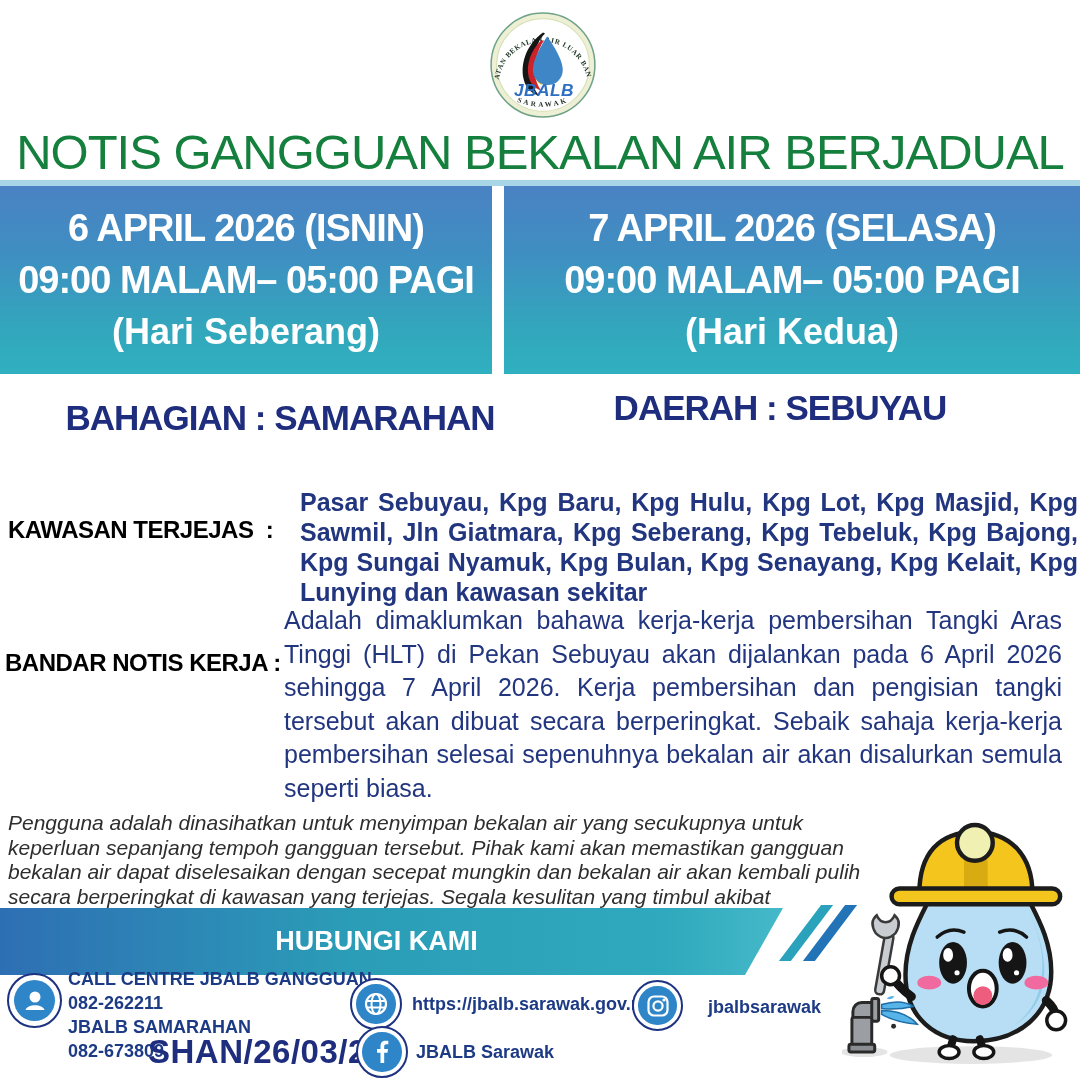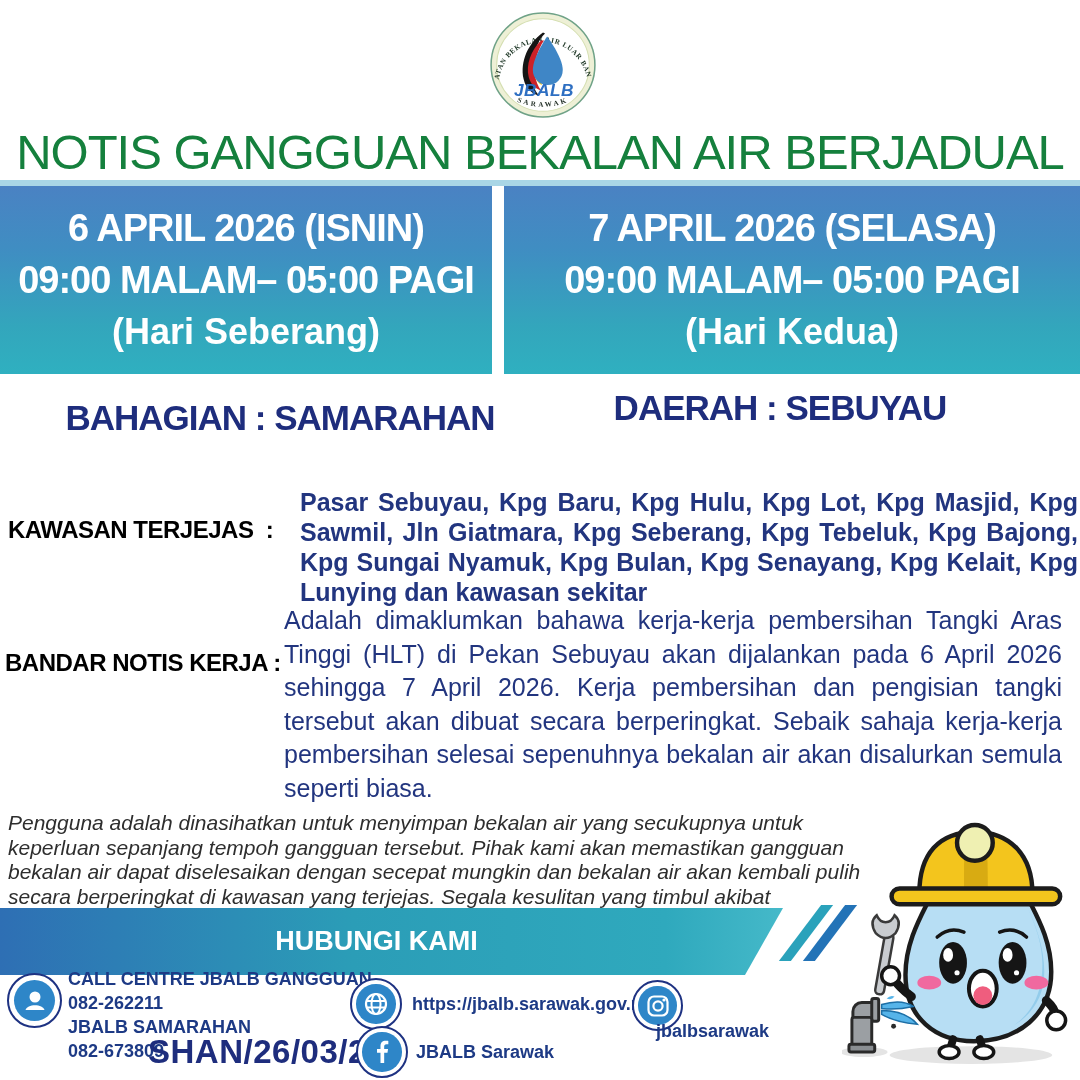--- a/index.html
+++ b/index.html
@@ -175,21 +175,21 @@
 
   <div class="abs badge" style="left:632px;top:980px;width:51px;height:51px;">
     <div class="badge-inner">
       <svg width="26" height="26" viewBox="0 0 26 26">
         <rect x="3.5" y="3.5" width="19" height="19" rx="5.5" fill="none" stroke="#ffffff" stroke-width="2.2"></rect>
         <circle cx="13" cy="13" r="4.6" fill="none" stroke="#ffffff" stroke-width="2.2"></circle>
         <circle cx="19" cy="7" r="1.6" fill="#ffffff"></circle>
       </svg>
     </div>
   </div>
-  <div class="abs social-label" style="left:656px;top:997px;margin-top:24px;">jbalbsarawak</div>
+  <div class="abs social-label" style="left:708px;top:997px;">jbalbsarawak</div>
 
   <svg class="abs" style="left:842px;top:816px;" width="238" height="252" viewBox="0 0 240 254">
     <ellipse cx="130" cy="241" rx="82" ry="9" fill="#e4e4e4"></ellipse>
     <ellipse cx="22" cy="238" rx="24" ry="5" fill="#e4e4e4"></ellipse>
 
     <path d="M88 84 C 79 102 64 128 64 160 C 64 204 95 227 133 227 C 178 227 211 200 211 157 C 211 126 197 102 188 84 Z" fill="#b7def4" stroke="#1c1c1c" stroke-width="4.5" stroke-linejoin="round"></path>
     <path d="M188 94 C 198 118 206 140 200 170 C 196 190 184 205 170 213 C 192 201 204 182 204 157 C 204 132 195 110 188 94 Z" fill="#93cceb"></path>
 
     <path d="M78 78 C 78 38 98 16 134 16 C 170 16 192 40 192 78 Z" fill="#f3c51d" stroke="#1c1c1c" stroke-width="4.5"></path>
     <path d="M124 17 C 123 38 123 58 123 77 L 147 77 C 147 56 147 36 145 18 Z" fill="#d8ab12"></path>

